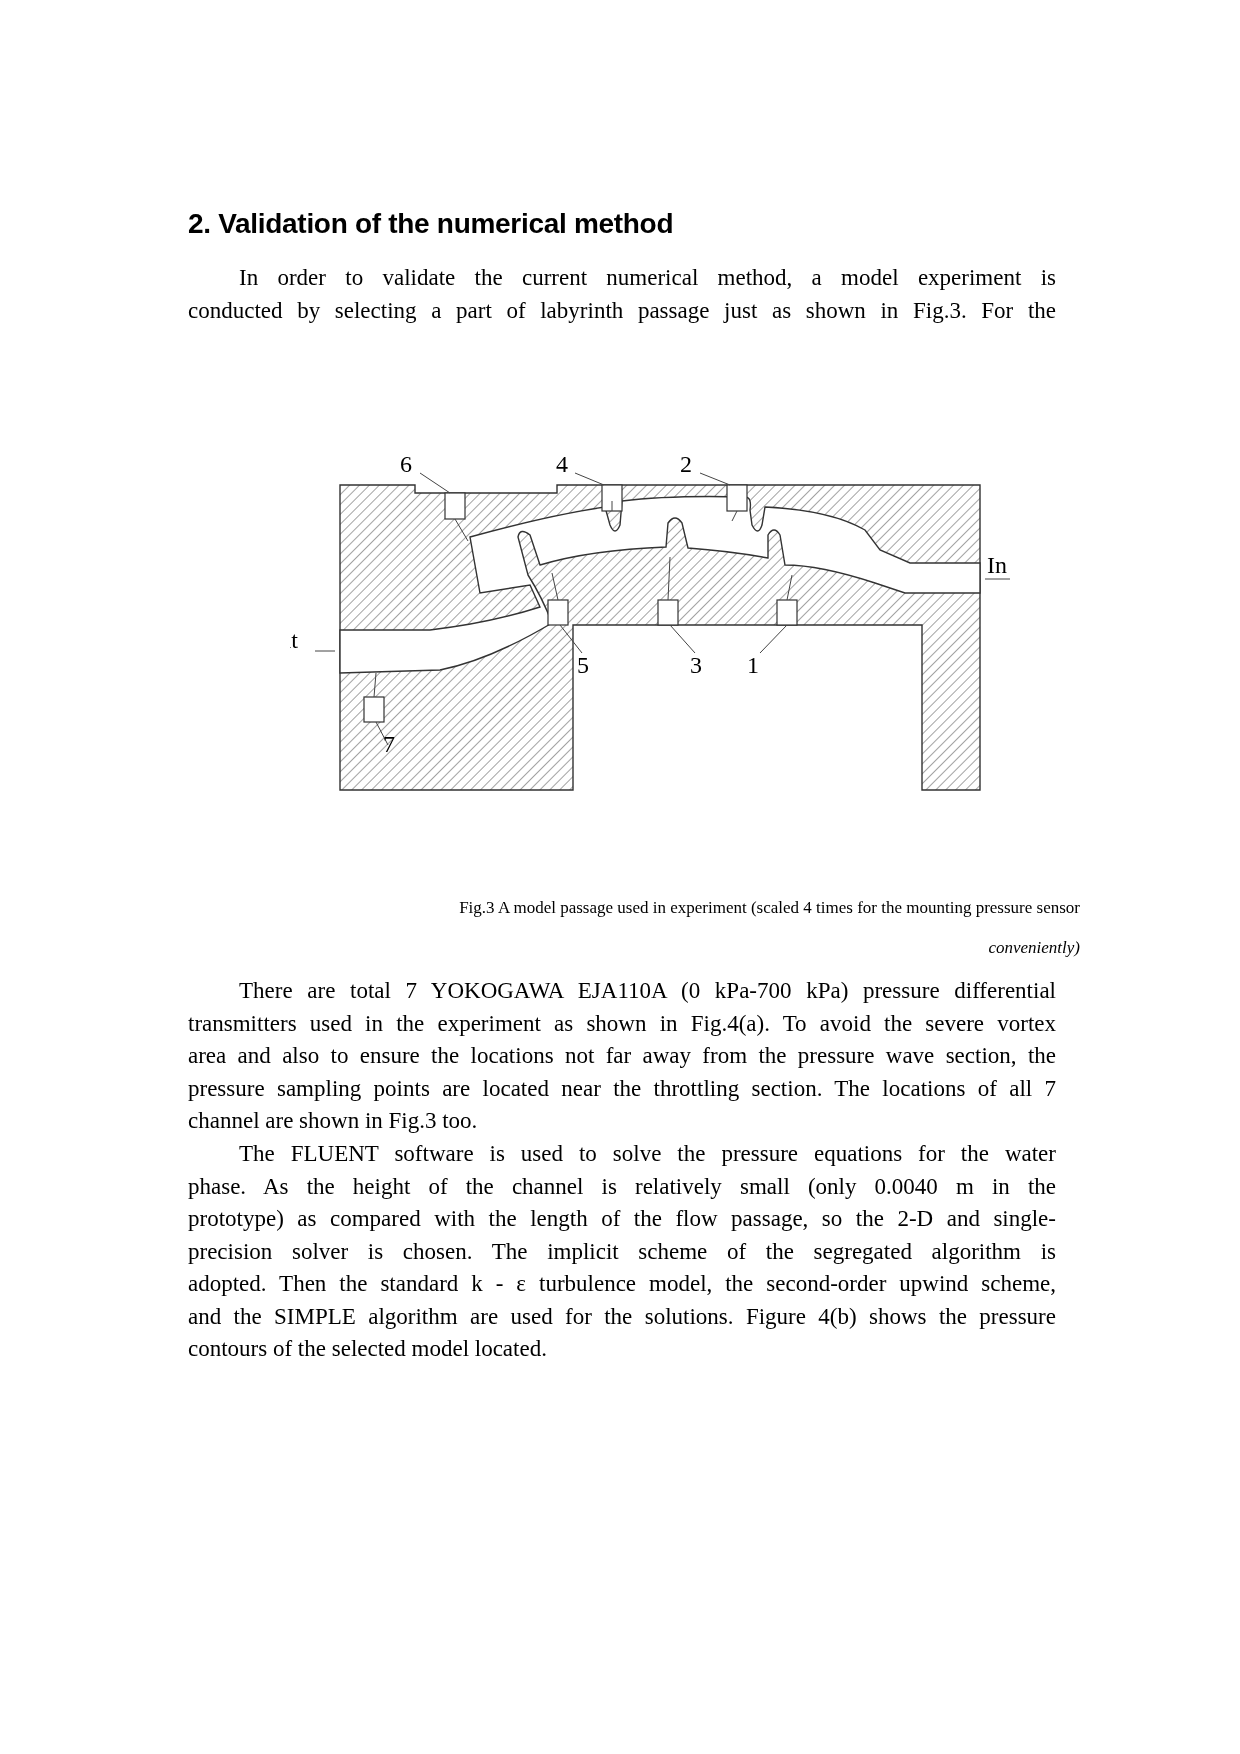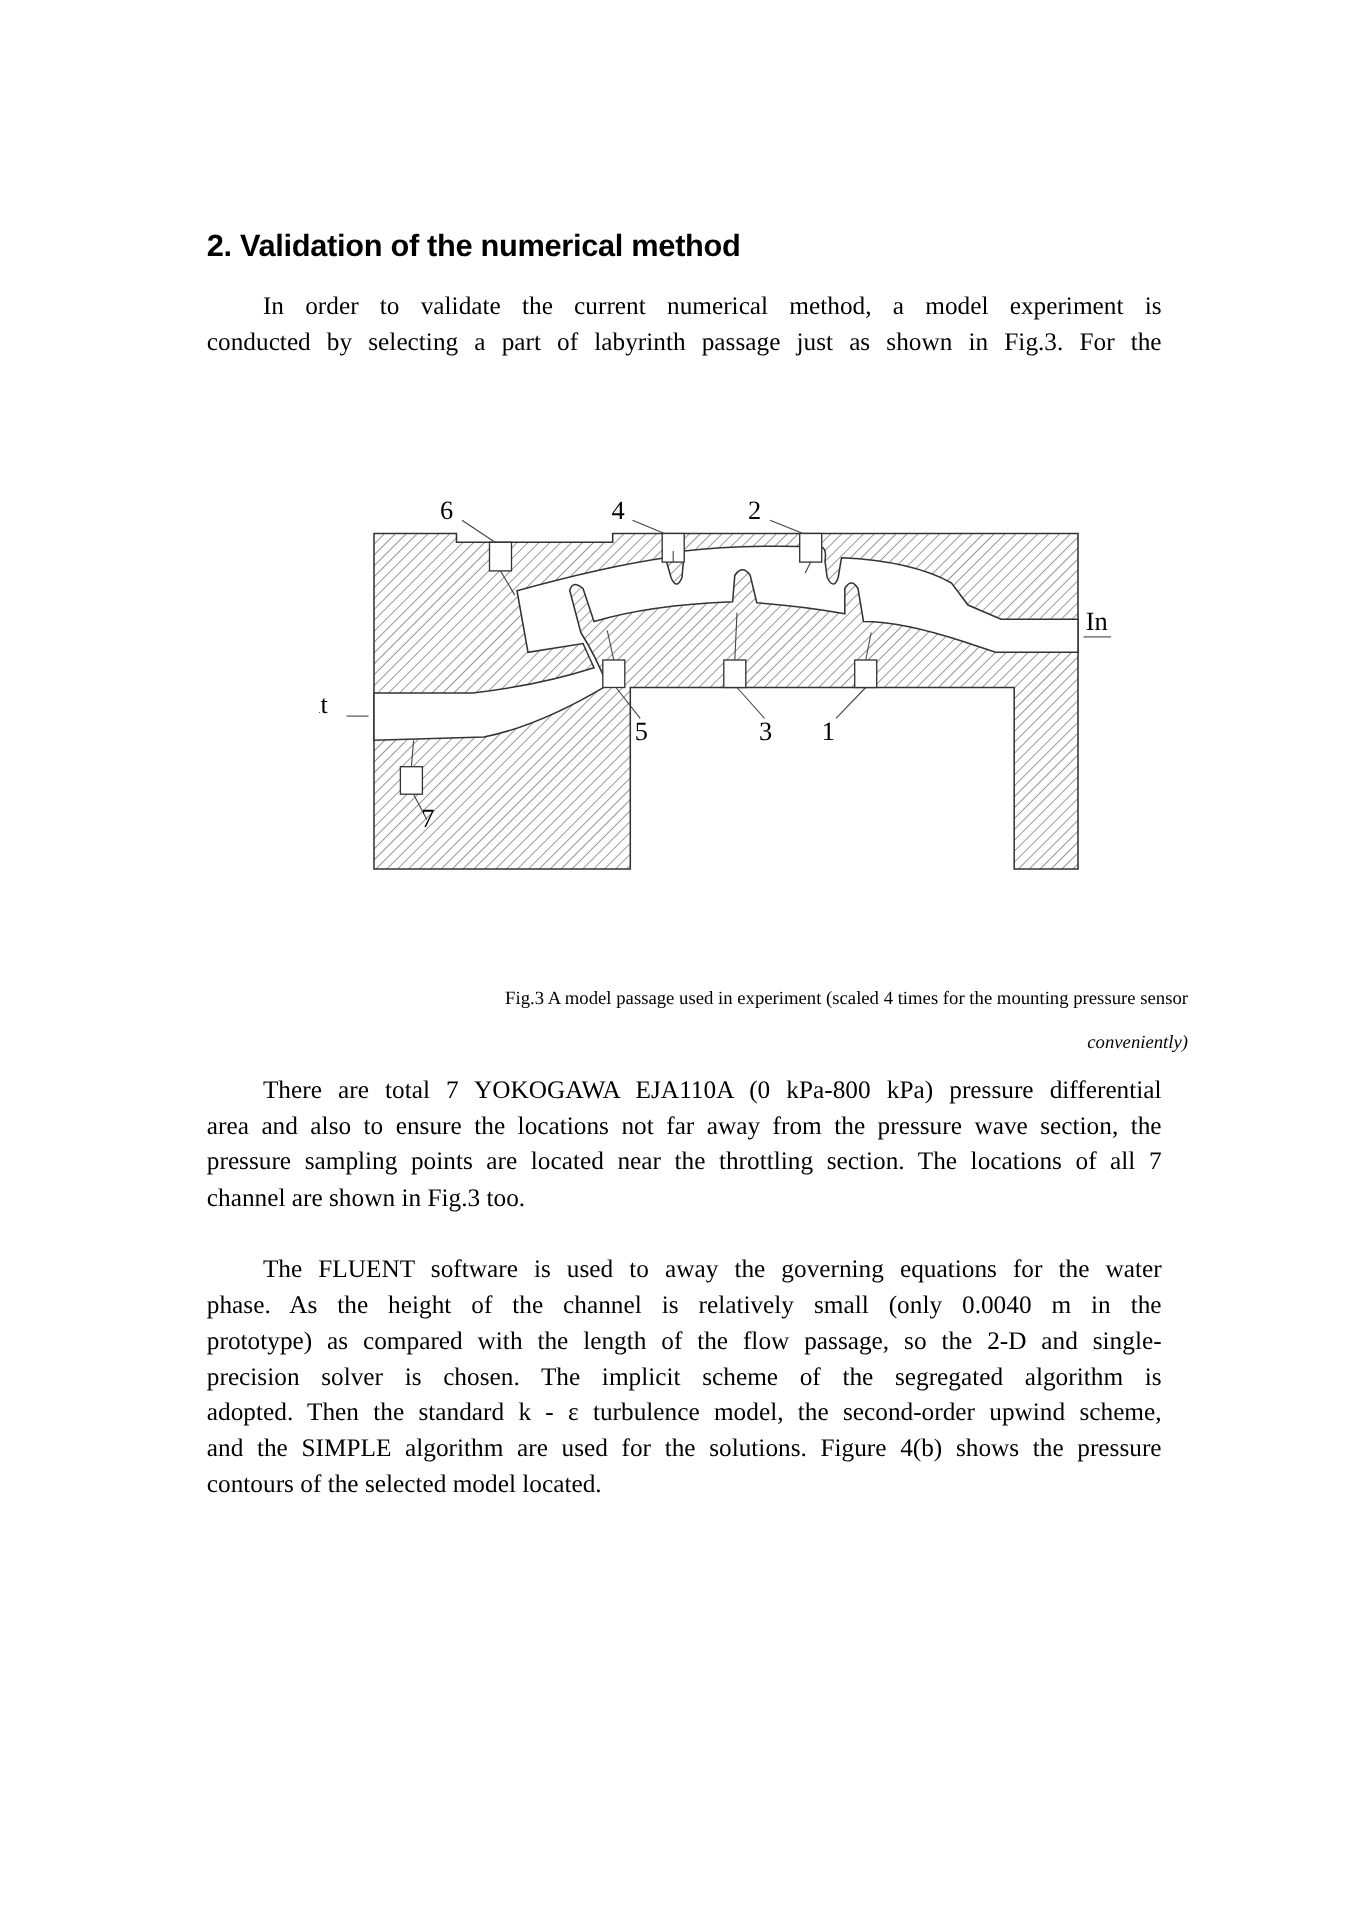--- a/index.html
+++ b/index.html
@@ -81,27 +81,28 @@
     <text class="fig-label" x="93" y="297">7</text>
     <text class="fig-label" x="697" y="118">In</text>
     <text class="fig-label" x="-28" y="193">Out</text>
   </svg>
 </div>
 
 <p class="caption" style="top:898px;">Fig.3 A model passage used in experiment (scaled 4 times for the mounting pressure sensor</p>
 <p class="caption" style="top:938px;font-style:italic;">conveniently)</p>
 
 <div class="para" style="top:975px;">
-  <span class="line indent">There are total 7 YOKOGAWA EJA110A (0 kPa-800 kPa) pressure differential</span>
+  <span class="line indent">There are total 7 YOKOGAWA EJA110A (0 kPa-700 kPa) pressure differential</span>
+  <span class="line">transmitters used in the experiment as shown in Fig.4(a). To avoid the severe vortex</span>
   <span class="line">area and also to ensure the locations not far away from the pressure wave section, the</span>
   <span class="line">pressure sampling points are located near the throttling section. The locations of all 7</span>
   <span class="line last">channel are shown in Fig.3 too.</span>
 </div>
 
 <div class="para" style="top:1138px;">
-  <span class="line indent">The FLUENT software is used to away the governing equations for the water</span>
+  <span class="line indent">The FLUENT software is used to solve the pressure equations for the water</span>
   <span class="line">phase. As the height of the channel is relatively small (only 0.0040 m in the</span>
   <span class="line">prototype) as compared with the length of the flow passage, so the 2-D and single-</span>
   <span class="line">precision solver is chosen. The implicit scheme of the segregated algorithm is</span>
   <span class="line">adopted. Then the standard k - ε turbulence model, the second-order upwind scheme,</span>
   <span class="line">and the SIMPLE algorithm are used for the solutions. Figure 4(b) shows the pressure</span>
   <span class="line last">contours of the selected model located.</span>
 </div>
 
 </body></html>

